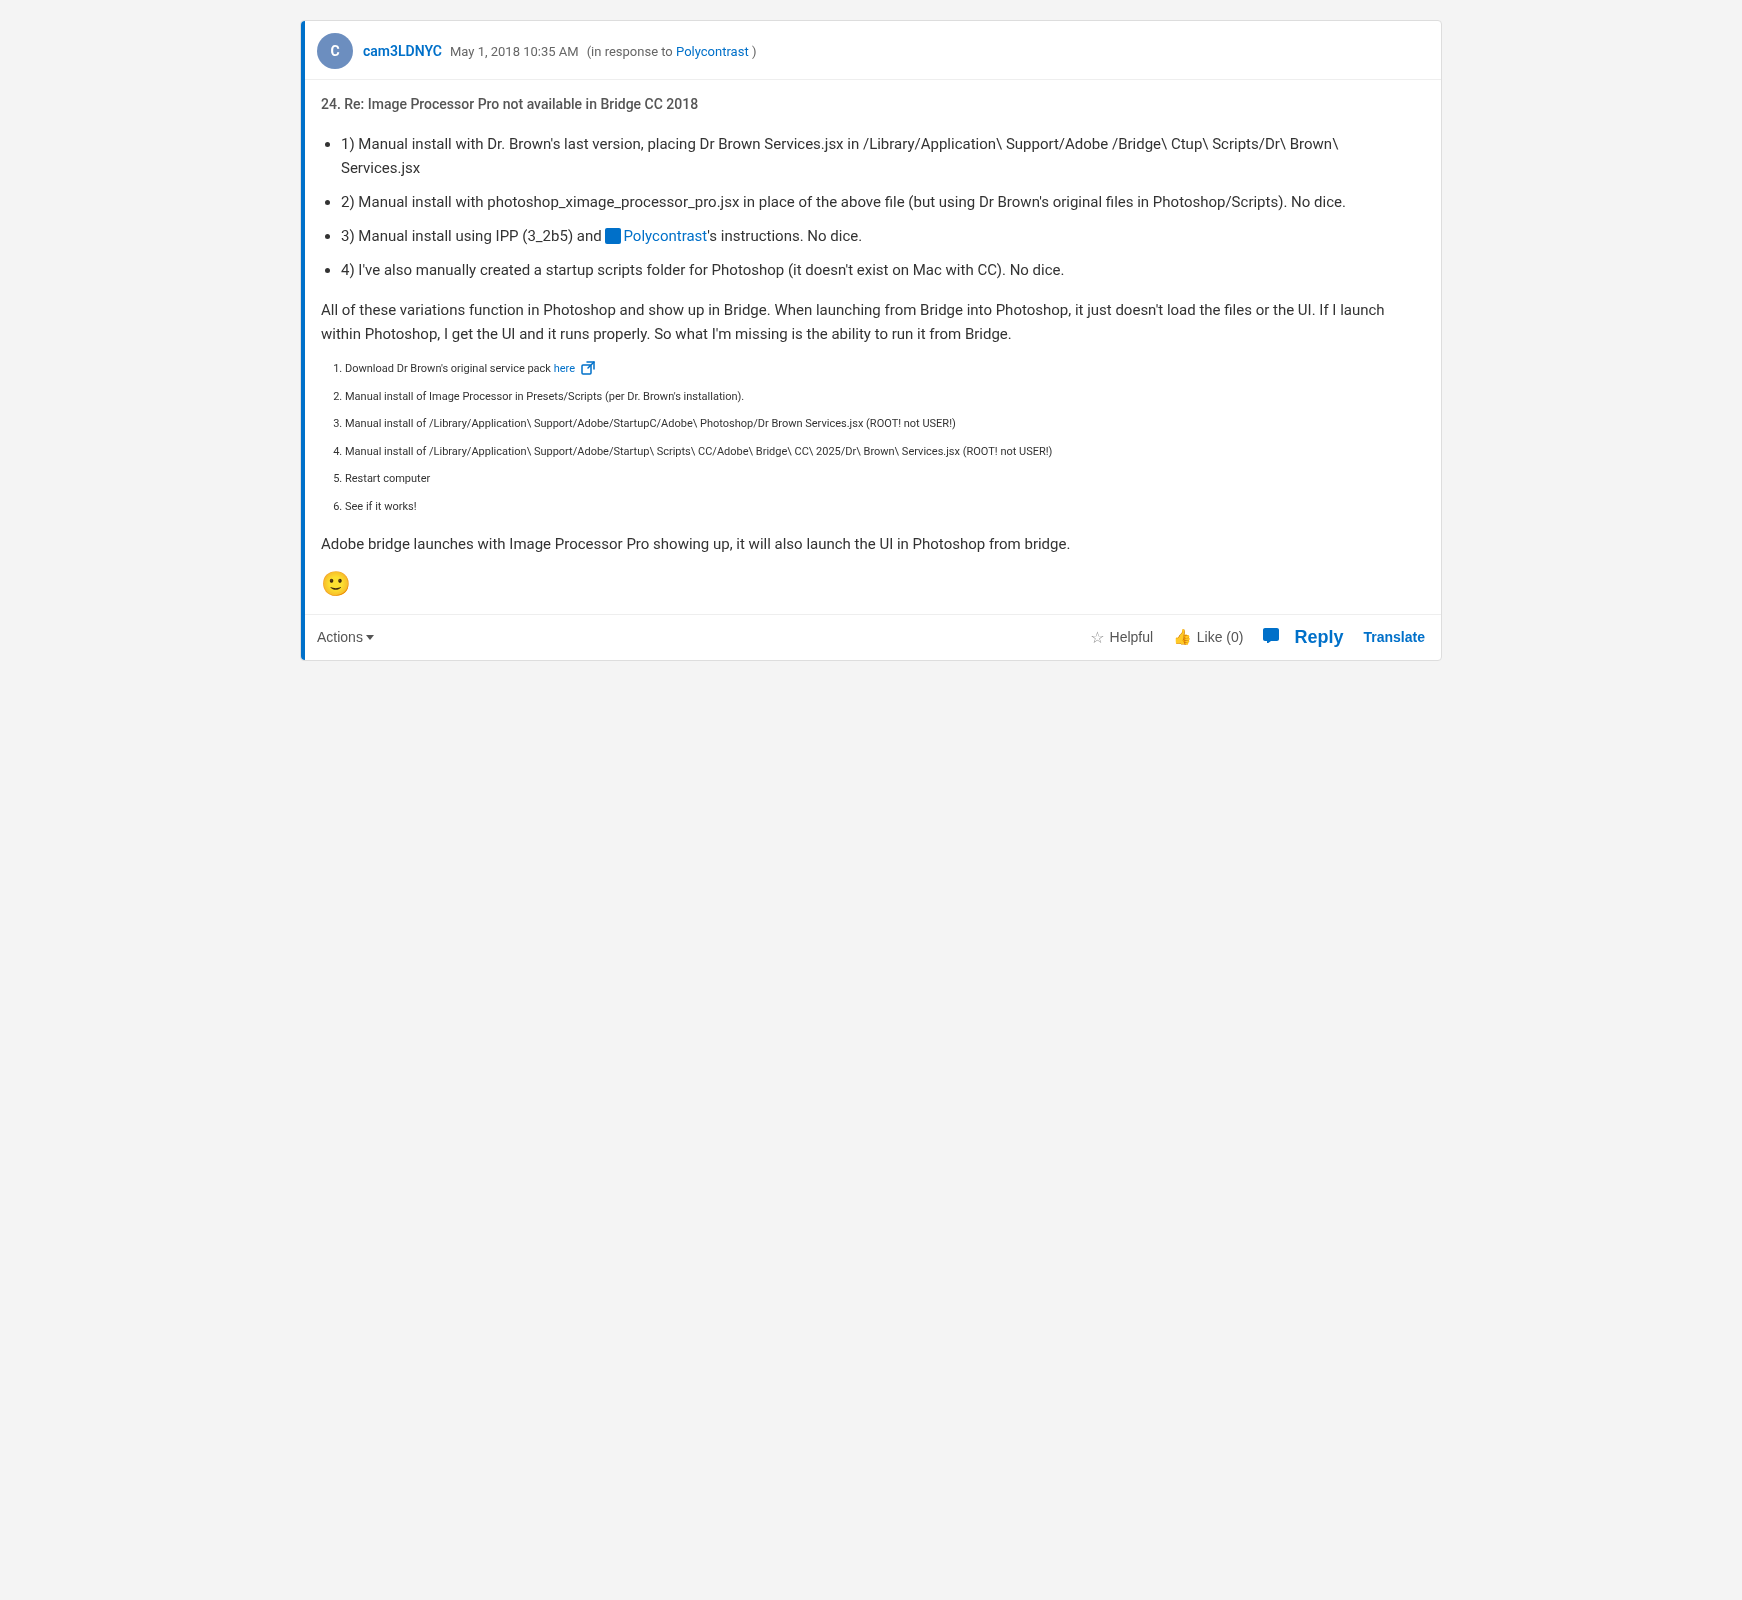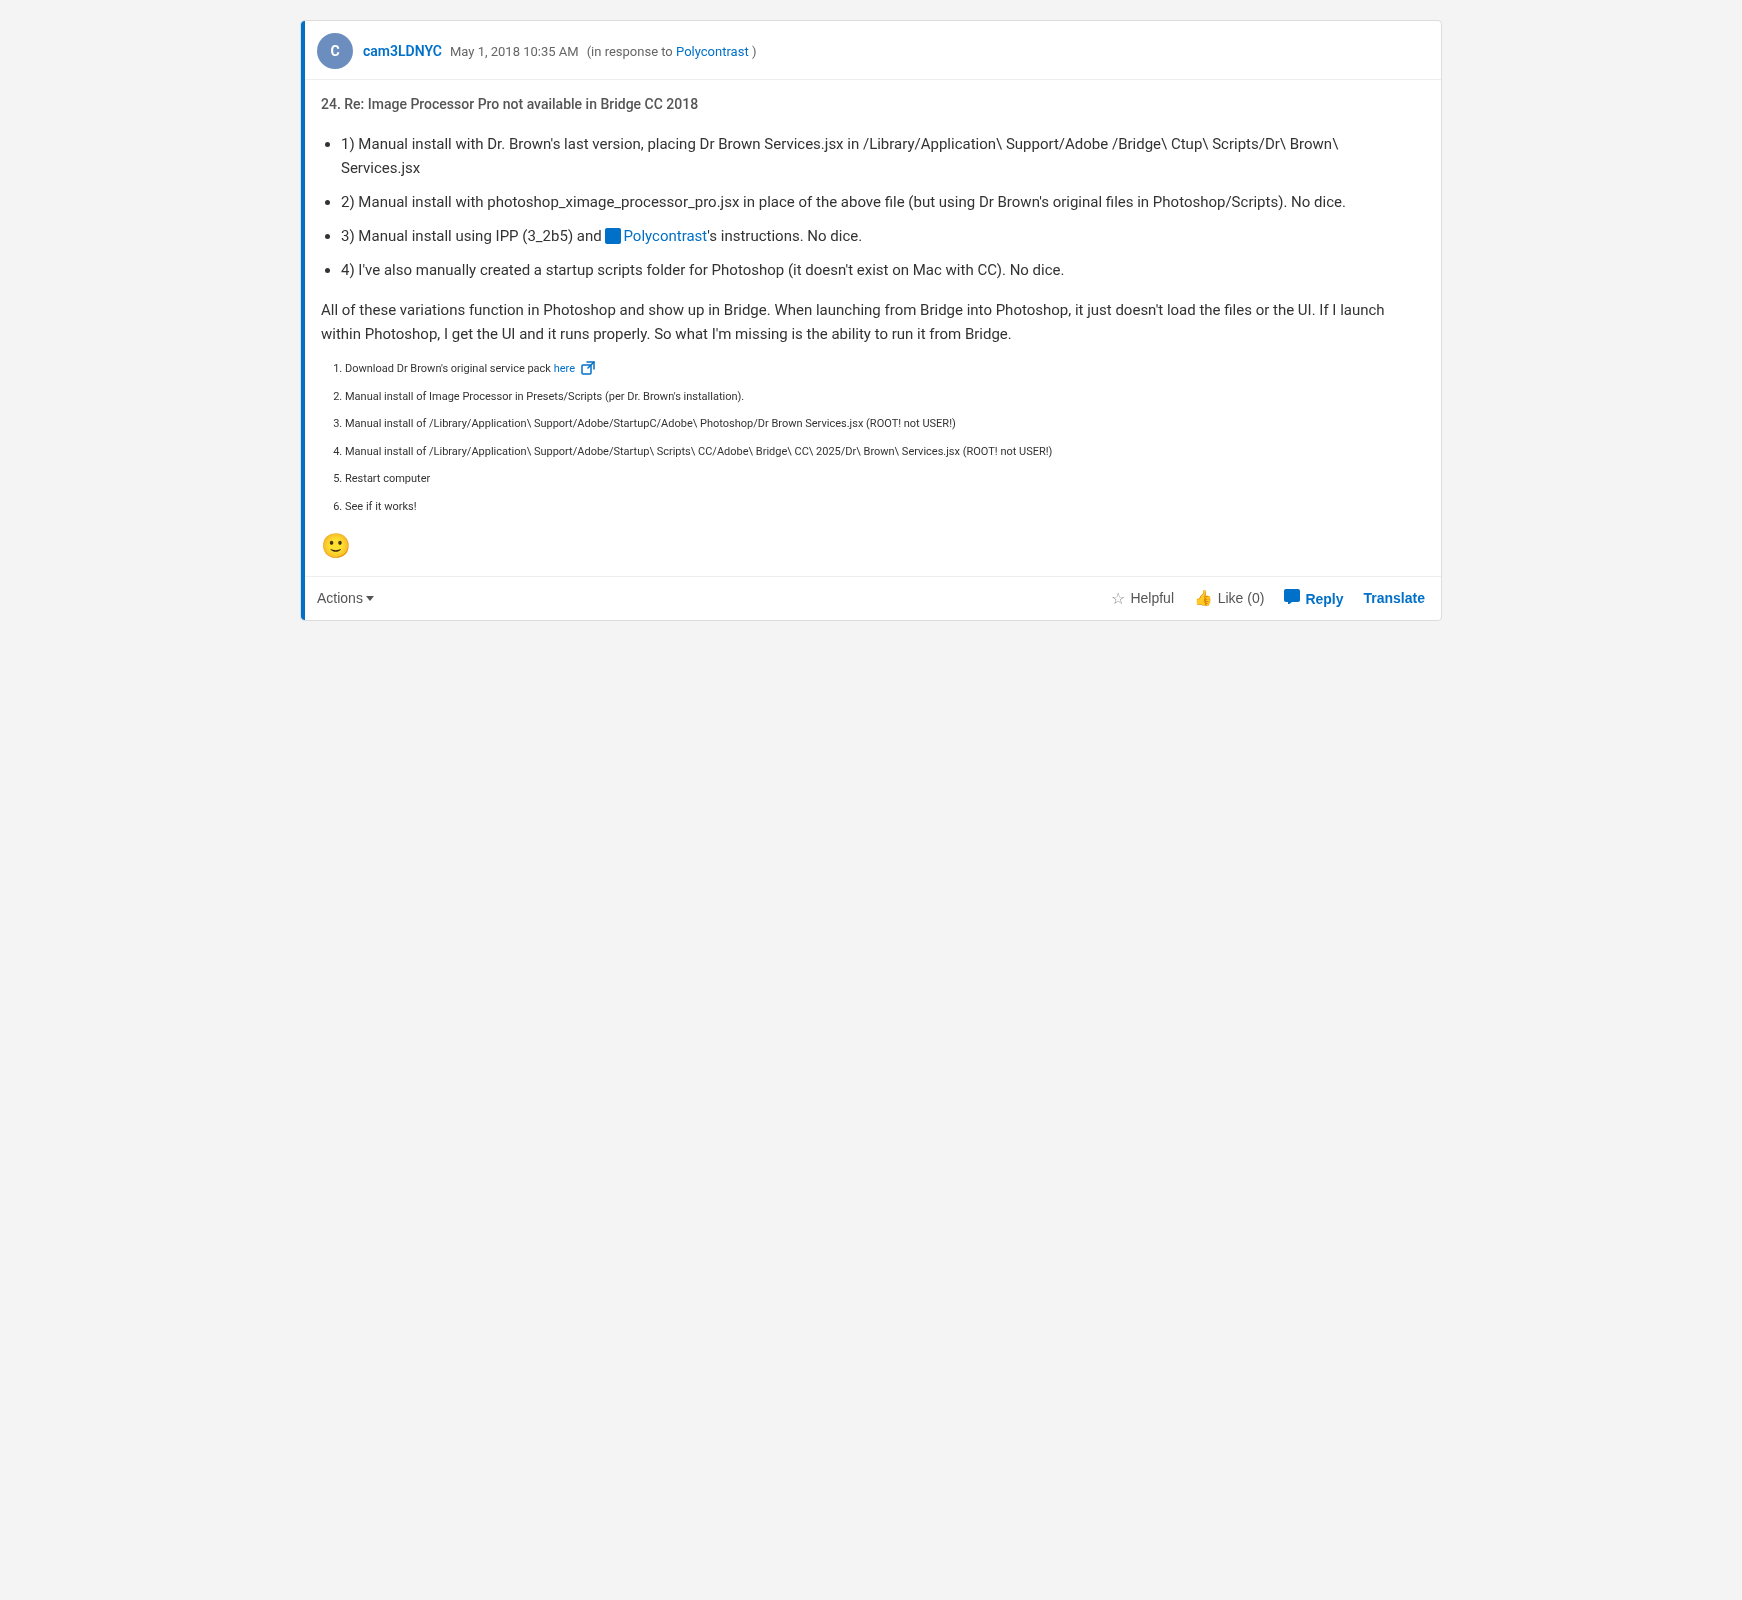--- a/index.html
+++ b/index.html
@@ -224,24 +224,24 @@
       border: none;
       padding: 0;
     }
 
     .thumbs-icon {
       font-size: 15px;
     }
 
     .reply-btn {
       display: flex;
-      align-items: flex-end;
-      gap: 5px;
-      color: #0070c9;
-      font-size: 14px;
+      align-items: center;
+      gap: 15px;
+      color: #0070c9;
+      font-size: 18px;
       font-weight: 600;
       cursor: pointer;
       background: none;
       border: none;
       padding: 0;
     }
 
     .translate-btn {
       color: #0070c9;
       font-size: 14px;
@@ -308,20 +308,21 @@
           </svg>
         </a>
       </li>
       <li>Manual install of Image Processor in Presets/Scripts (per Dr. Brown's installation).</li>
       <li>Manual install of /Library/Application\ Support/Adobe/StartupC/Adobe\ Photoshop/Dr Brown Services.jsx (ROOT! not USER!)</li>
       <li>Manual install of /Library/Application\ Support/Adobe/Startup\ Scripts\ CC/Adobe\ Bridge\ CC\ 2025/Dr\ Brown\ Services.jsx (ROOT! not USER!)</li>
       <li>Restart computer</li>
       <li>See if it works!</li>
     </ol>
 
+    <p class="post-text">Adobe bridge launches with Image Processor Pro showing up, it will also launch the UI in Photoshop from bridge.</p>
 
     <span class="emoji">🙂</span>
   </div>
 
   <div class="post-footer">
     <div class="footer-left">
       <button class="actions-btn">
         <span>Actions</span>
         <span class="chevron-down"></span>
       </button>

